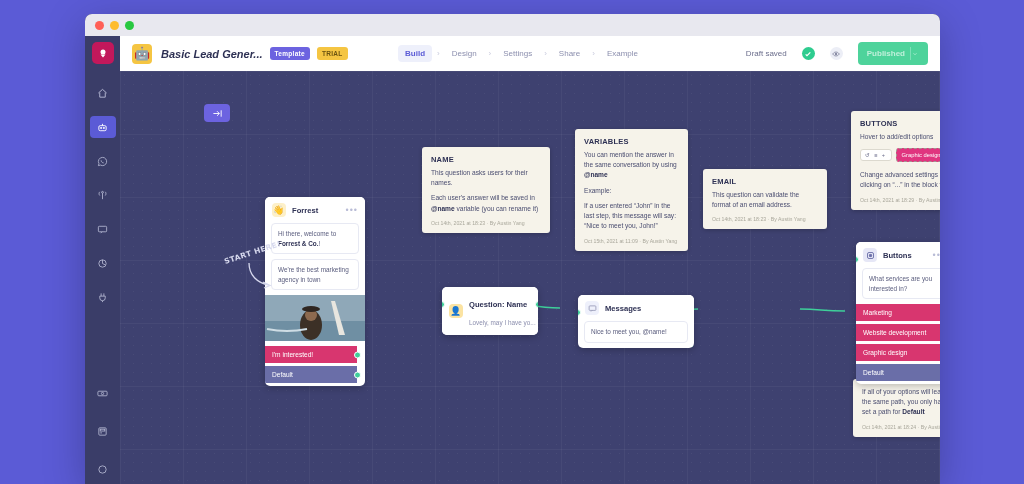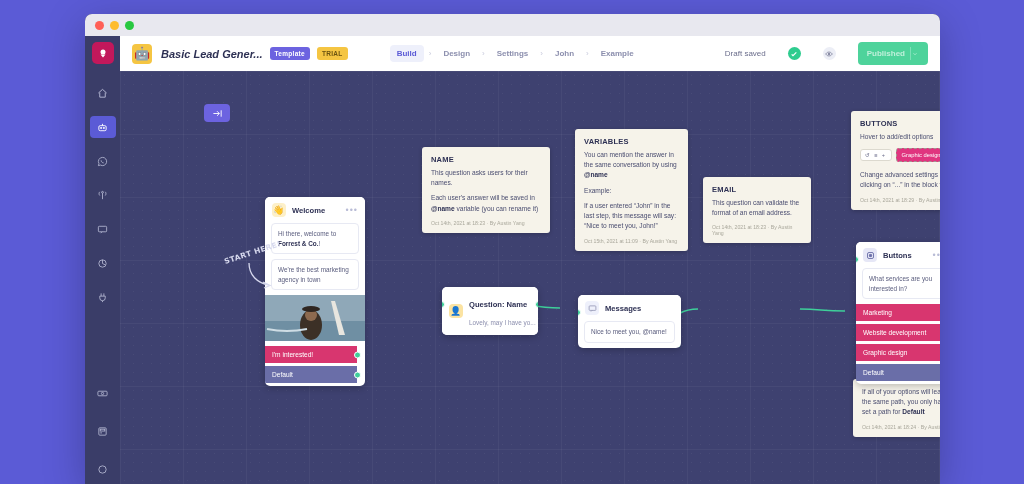--- a/index.html
+++ b/index.html
@@ -48,26 +48,26 @@
   .badge {
     margin-left: 7px; font-size: 6.5px; font-weight: 700; letter-spacing: .3px;
     padding: 3px 5px; border-radius: 3px; color: #fff; text-transform: none;
   }
   .badge.tpl { background: #6c63e0; }
   .badge.trial { background: #f5c542; color: #6b5310; }
 
   .navtabs { display: flex; align-items: center; margin: 0 auto; gap: 4px; }
   .navtab {
     font-size: 8px; color: #8c8fae; padding: 4px 7px; border-radius: 4px;
-    white-space: nowrap; cursor: pointer; font-weight: bold;
+    white-space: nowrap; cursor: pointer;
   }
   .navtab.active { background: #eef0fb; color: #5b5bd6; font-weight: 600; }
   .navsep { font-size: 8px; color: #c9cbdd; padding: 0 1px; }
 
-  .appbar-right { display: flex; align-items: center; gap: 22px; margin-left: auto; }
+  .appbar-right { display: flex; align-items: center; gap: 15px; margin-left: auto; }
   .draft-txt { font-size: 8px; color: #6b6e8c; white-space: nowrap; }
   .chk {
     width: 13px; height: 13px; border-radius: 50%; background: #2ecc8f;
     display: flex; align-items: center; justify-content: center;
   }
   .chk svg { display: block; }
   .eye {
     width: 13px; height: 13px; border-radius: 50%; background: #eceef6;
     display: flex; align-items: center; justify-content: center;
   }
@@ -295,21 +295,21 @@
       <span class="badge tpl">Template</span>
       <span class="badge trial">TRIAL</span>
 
       <div class="navtabs">
         <span class="navtab active">Build</span>
         <span class="navsep">›</span>
         <span class="navtab">Design</span>
         <span class="navsep">›</span>
         <span class="navtab">Settings</span>
         <span class="navsep">›</span>
-        <span class="navtab">John</span>
+        <span class="navtab">Share</span>
         <span class="navsep">›</span>
         <span class="navtab">Example</span>
       </div>
 
       <div class="appbar-right">
         <span class="draft-txt">Draft saved</span>
         <span class="chk">
           <svg width="8" height="8" viewBox="0 0 24 24" fill="none" stroke="#fff" stroke-width="3.5">
               <path d="M5 13l4 4 10-10"></path>
             </svg>
@@ -364,21 +364,21 @@
         <div class="note-meta">Oct 15th, 2021 at 11:09 · By Austin Yang</div>
       </div>
 
       <div class="note" style="left:302px; top:76px; width:128px;">
         <div class="note-title">NAME</div>
         <div class="note-p">This question asks users for their names.</div>
         <div class="note-p">Each user's answer will be saved in <b>@name</b> variable (you can rename it)</div>
         <div class="note-meta">Oct 14th, 2021 at 18:23 · By Austin Yang</div>
       </div>
 
-      <div class="note" style="left:583px; top:106px; width:108px;">
+      <div class="note" style="left:583px; top:98px; width:124px;">
         <div class="note-title">EMAIL</div>
         <div class="note-p">This question can validate the format of an email address.</div>
         <div class="note-meta">Oct 14th, 2021 at 18:23 · By Austin Yang</div>
       </div>
 
       <div class="note" style="left:731px; top:40px; width:117px;">
         <div class="note-title">BUTTONS</div>
         <div class="note-p">Hover to add/edit options</div>
         <div class="note-inline-img">
           <span class="mini-toolbar">↺ ≡ +</span>
@@ -392,21 +392,21 @@
       </div>
 
       <div class="note" style="left:733px; top:308px; width:117px;">
         <div class="note-p">If all of your options will lead to the same path, you only have to set a path for <b>Default</b></div>
         <div class="note-meta">Oct 14th, 2021 at 18:24 · By Austin Yang</div>
       </div>
 
       <div class="node" style="left:145px; top:126px; width:100px;">
         <div class="node-head">
           <span class="node-ic welcome">👋</span>
-          <span class="node-title">Welcome</span>
+          <span class="node-title">Forrest</span>
           <span class="node-dots">•••</span>
         </div>
         <div class="bubble">Hi there, welcome to <b>Forrest &amp; Co.</b>!</div>
         <div class="bubble">We're the best marketing agency in town</div>
         <div class="node-img">
           <svg width="100" height="46" viewBox="0 0 100 46">
             <rect width="100" height="46" fill="#8fa8b8"></rect>
             <rect y="26" width="100" height="20" fill="#6f8fa3"></rect>
             <ellipse cx="46" cy="30" rx="11" ry="15" fill="#3c3026"></ellipse>
             <circle cx="46" cy="20" r="6" fill="#8d6a4f"></circle>
@@ -430,21 +430,21 @@
         <div class="node-head">
           <span class="node-ic name">👤</span>
           <span>
             <span class="node-title">Question: Name</span><br>
             <span class="node-sub">Lovely, may I have yo...</span>
           </span>
         </div>
         <span class="port" style="right:-4px; top:14px;"></span>
       </div>
 
-      <div class="node" style="left:458px; top:224px; width:103px;">
+      <div class="node" style="left:458px; top:224px; width:116px;">
         <span class="port" style="left:-4px; top:14px;"></span>
         <div class="node-head">
           <span class="node-ic msg">
             <svg width="9" height="9" viewBox="0 0 24 24" fill="none" stroke="#8c8fae" stroke-width="2">
                 <rect x="3" y="5" width="18" height="12" rx="2"></rect>
                 <path d="M8 20l3-3"></path>
               </svg>
           </span>
           <span class="node-title">Messages</span>
         </div>

